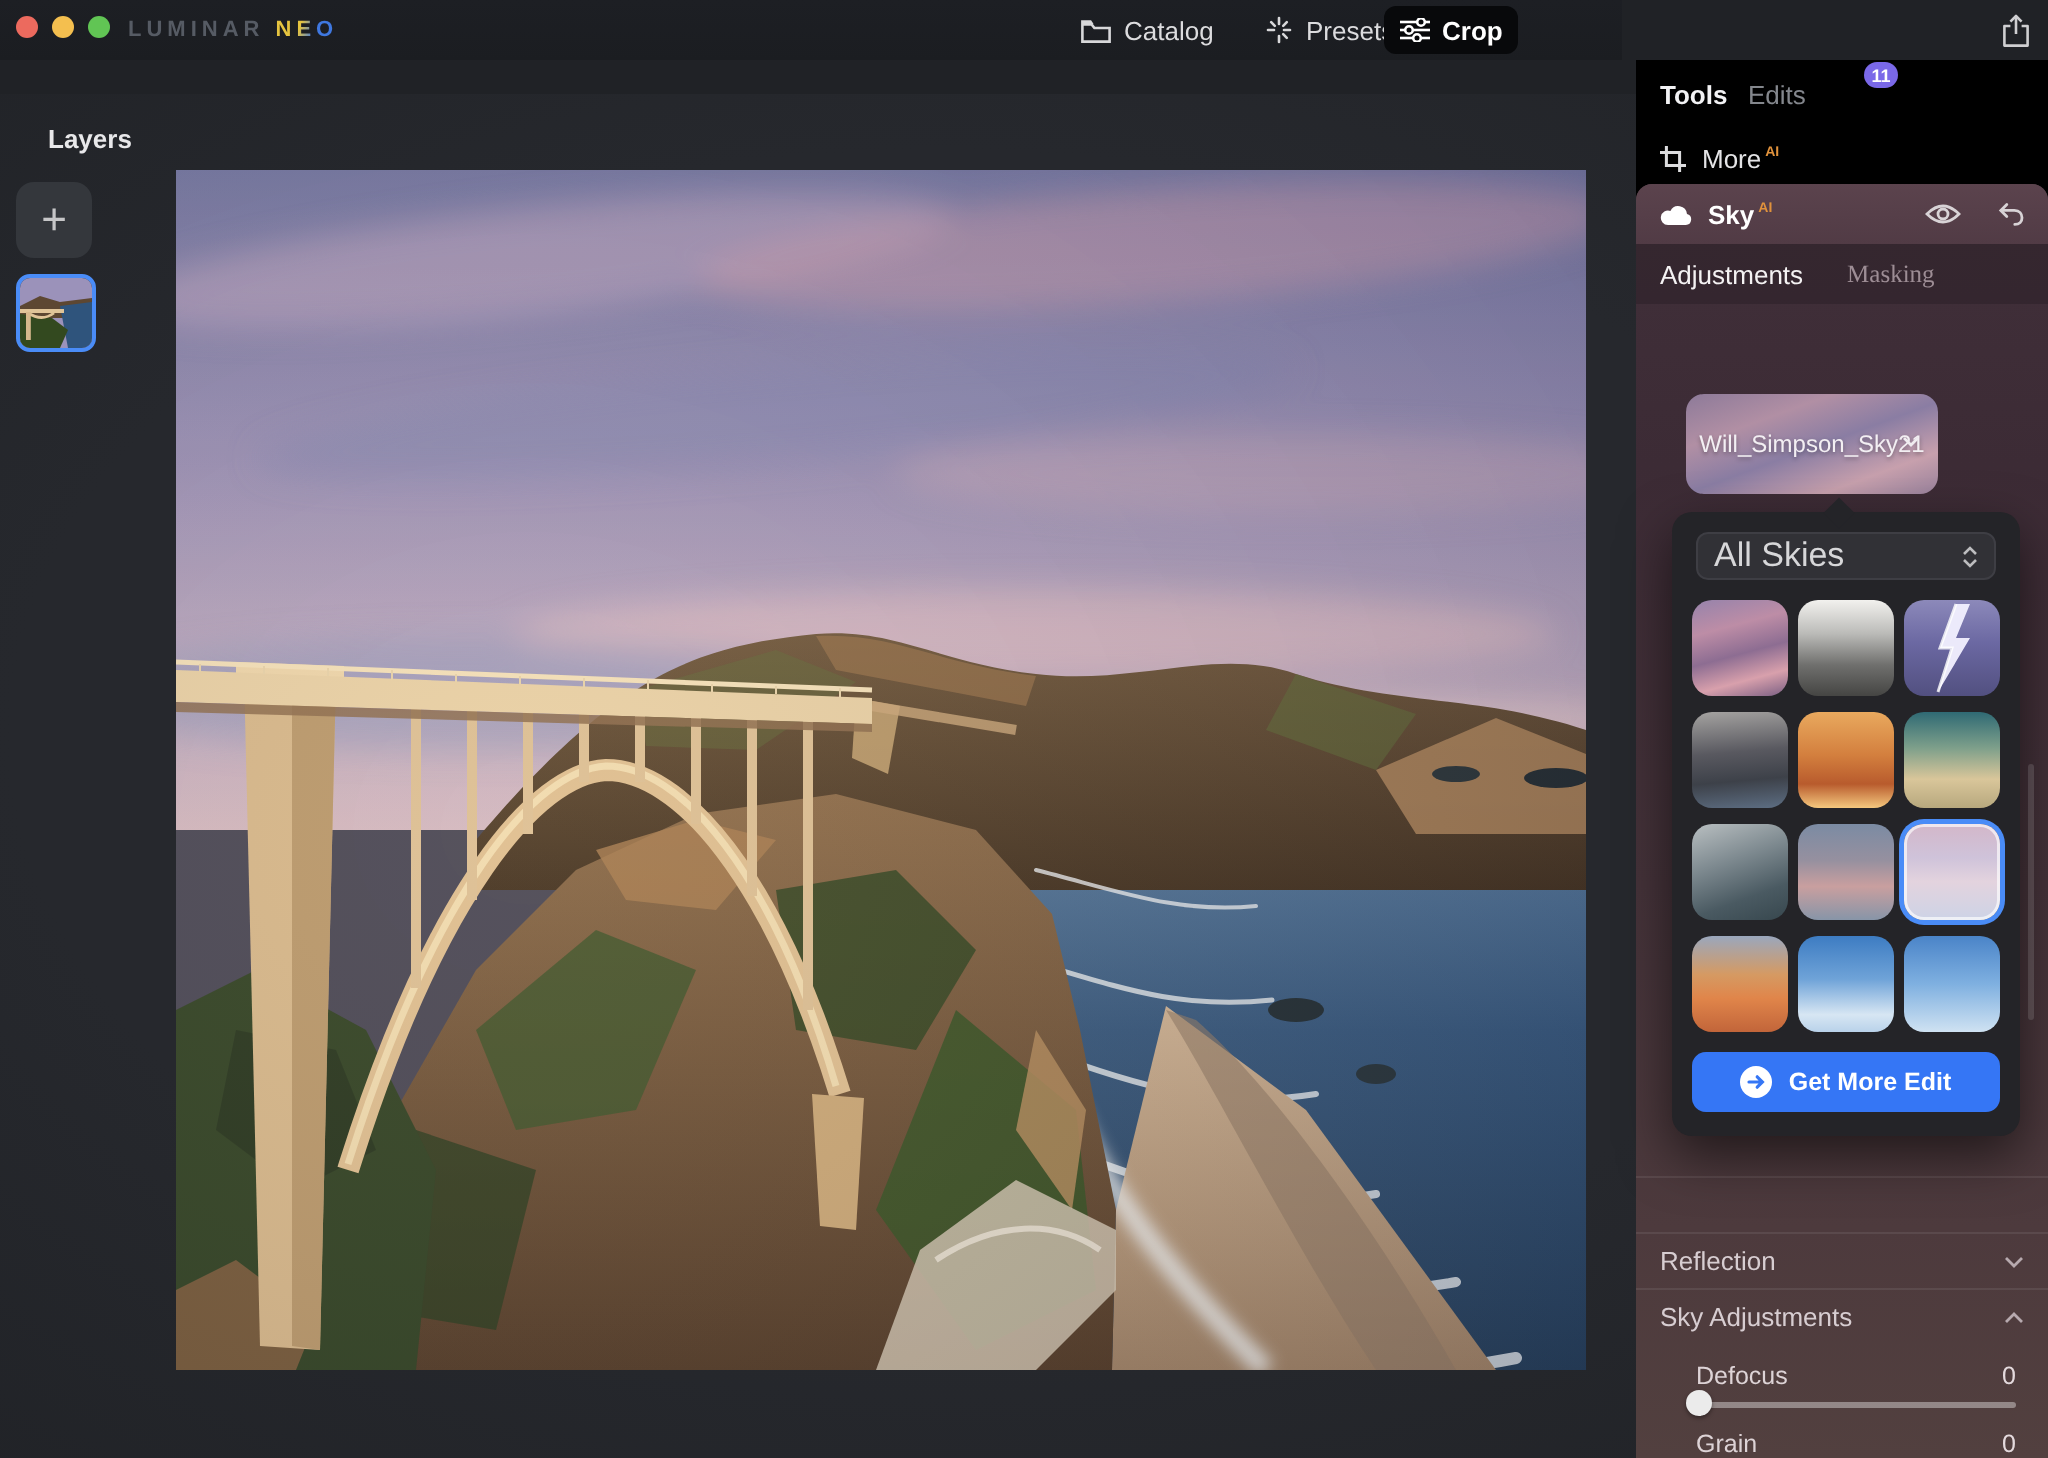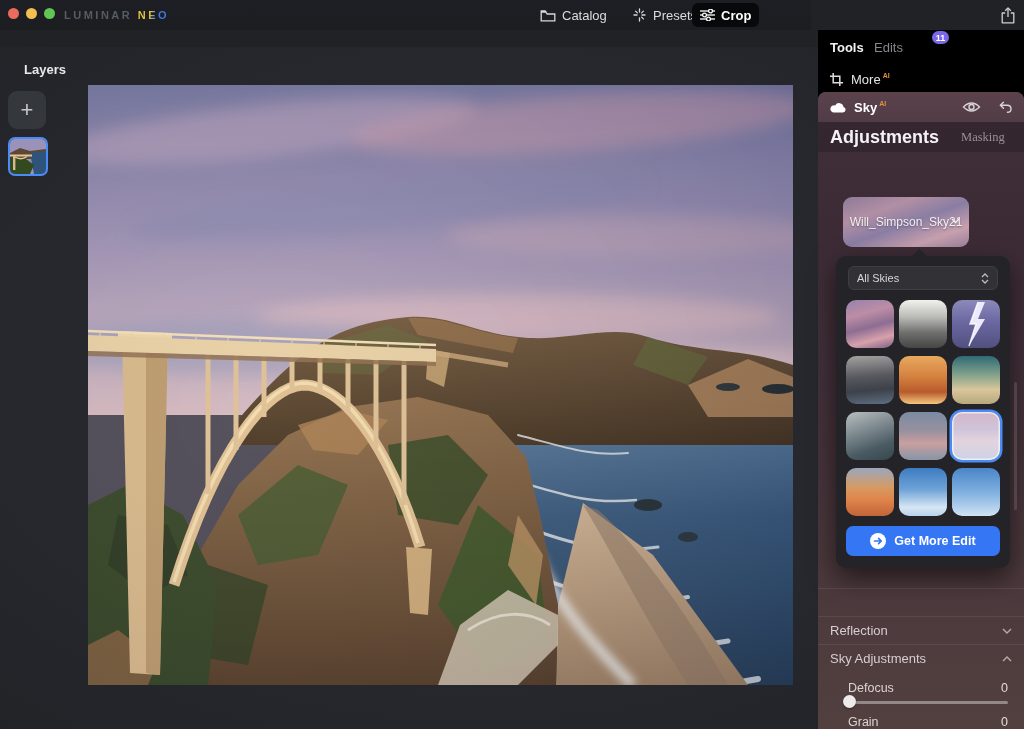--- a/index.html
+++ b/index.html
@@ -51,34 +51,34 @@
   #crop-row{left:0;top:36px;width:206px;height:26px;display:flex;align-items:center;gap:8px;padding-left:12px;box-sizing:border-box;color:#e4e4e6;font-size:13px;}
   .ai-sup{color:#e0923c;font-size:7px;font-weight:bold;vertical-align:super;margin-left:2px;}
 
   #sky-panel{left:0;top:62px;width:206px;height:637px;border-radius:8px 8px 0 0;overflow:visible;
     background:linear-gradient(180deg,#41303a 0%,#3c2b35 22%,#443239 55%,#4d3a3d 82%,#52403f 100%);}
   #sky-header{left:0;top:0;width:206px;height:30px;border-radius:8px 8px 0 0;
     background:linear-gradient(180deg,#5b434d,#513b45);display:flex;align-items:center;padding:0 12px;box-sizing:border-box;gap:8px;}
   #sky-title{font-size:13px;font-weight:bold;color:#fff;}
   #sky-header .spacer{flex:1;}
   #sky-tabs{left:0;top:30px;width:206px;height:30px;background:rgba(0,0,0,0.16);display:flex;align-items:center;gap:22px;padding-left:12px;box-sizing:border-box;}
-  #tab-adjustments{font-size:18px;color:#f4f2f3;font-weight:700;}
+  #tab-adjustments{font-size:13px;color:#f4f2f3;font-weight:400;}
   #tab-masking{font-size:12.5px;color:#9d8d95;font-family:Liberation Serif, serif;}
 
   #sky-selector{left:25px;top:105px;width:126px;height:50px;border-radius:9px;overflow:hidden;
     background:linear-gradient(160deg,#8d7a99 0%,#b18fa4 28%,#8a7da3 52%,#c7a0ad 78%,#99829c 100%);
     display:flex;align-items:center;justify-content:center;}
   #sky-selector .name{font-size:12px;color:#f3eff3;text-shadow:0 1px 2px rgba(0,0,0,.35);}
   #sky-selector .chev{position:absolute;right:9px;top:21px;}
 
   #sky-popup{left:18px;top:164px;width:174px;height:312px;background:#242428;border-radius:10px;
     box-shadow:0 10px 26px rgba(0,0,0,.55);z-index:5;}
   #popup-notch{left:78px;top:-5px;width:11px;height:11px;background:#242428;transform:rotate(45deg);}
   #allskies{left:12px;top:10px;width:150px;height:24px;background:#313136;border:1px solid #3e3e44;border-radius:6px;
-    box-sizing:border-box;display:flex;align-items:center;padding:0 8px;color:#d7d7d9;font-size:11px;}
+    box-sizing:border-box;display:flex;align-items:center;padding:0 8px;color:#d7d7d9;font-size:17px;}
   #allskies .spacer{flex:1;}
   #sky-grid{left:10px;top:44px;width:154px;display:grid;grid-template-columns:repeat(3,48px);grid-gap:8px 5px;}
   .sky-thumb{width:48px;height:48px;border-radius:10px;position:relative;overflow:hidden;}
   .sky-thumb.selected{box-shadow:0 0 0 2.5px #4a8cf7, inset 0 0 0 1.5px rgba(255,255,255,.65);}
   .t1{background:linear-gradient(165deg,#9683ab 0%,#bd8da6 30%,#8d6d92 55%,#d8a0ac 78%,#7a5f83 100%);}
   .t2{background:linear-gradient(180deg,#f2f1ee 0%,#bbbbb8 35%,#6f6f6d 68%,#454543 100%);}
   .t3{background:linear-gradient(180deg,#8c89ba 0%,#6b68a2 45%,#525080 100%);}
   .t4{background:linear-gradient(175deg,#a5a3a1 0%,#595960 42%,#3d4149 70%,#5d6e83 100%);}
   .t5{background:linear-gradient(180deg,#e9a95e 0%,#d37f3e 45%,#b85b2d 75%,#f4c77e 100%);}
   .t6{background:linear-gradient(180deg,#2f6a74 0%,#7fa08b 38%,#d9c69a 70%,#b7a87e 100%);}

